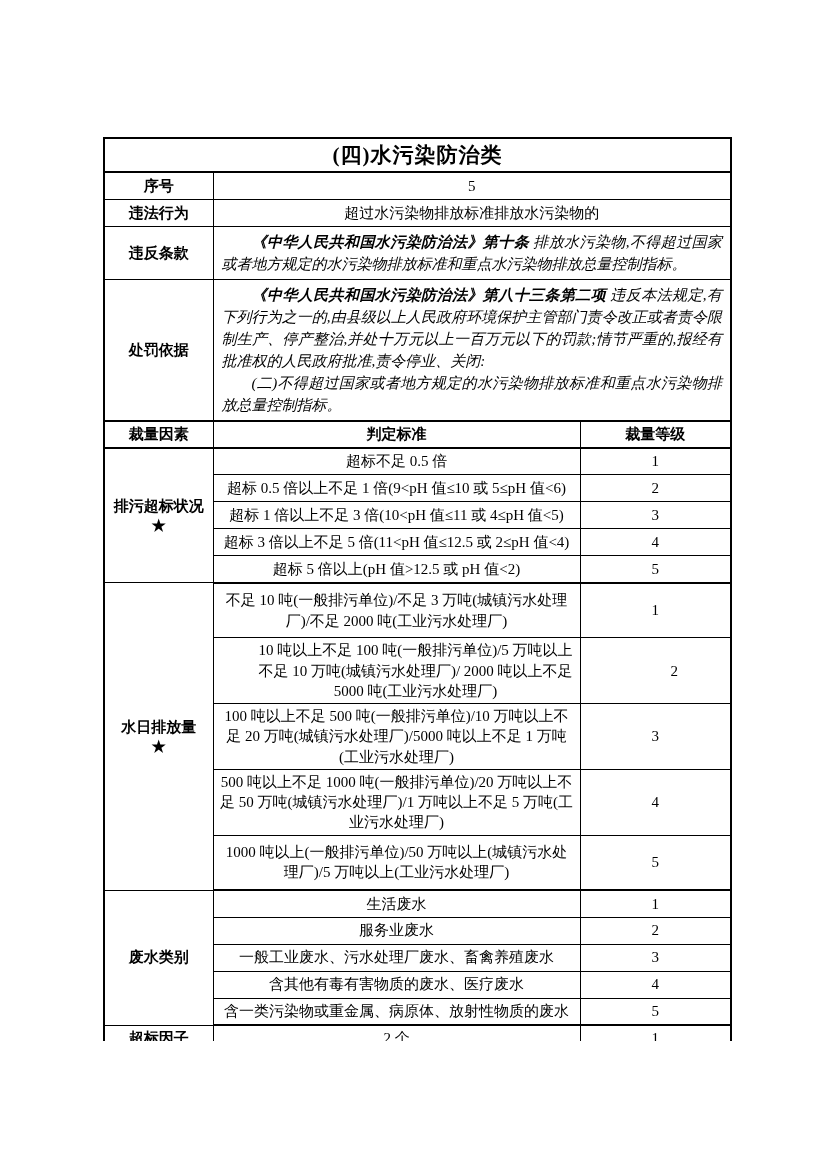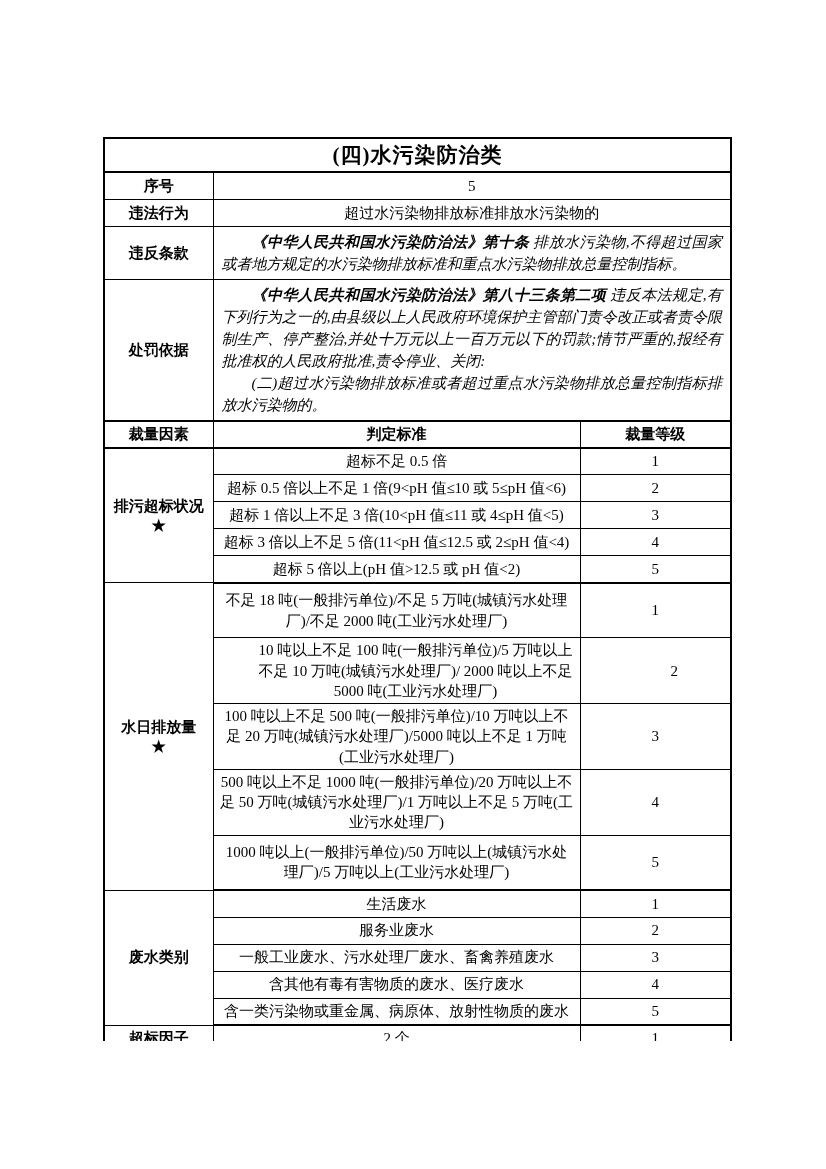--- a/index.html
+++ b/index.html
@@ -90,21 +90,21 @@
       <td class="lbl h53">违反条款</td>
       <td colspan="2" class="just">
         <p><span class="bold">《中华人民共和国水污染防治法》第十条</span><span> 排放水污染物,不得超过国家或者地方规定的水污染物排放标准和重点水污染物排放总量控制指标。</span></p>
       </td>
     </tr>
 
     <tr>
       <td class="lbl h134 b2">处罚依据</td>
       <td colspan="2" class="just b2">
         <p><span class="bold">《中华人民共和国水污染防治法》第八十三条第二项</span><span> 违反本法规定,有下列行为之一的,由县级以上人民政府环境保护主管部门责令改正或者责令限制生产、停产整治,并处十万元以上一百万元以下的罚款;情节严重的,报经有批准权的人民政府批准,责令停业、关闭:</span></p>
-        <p>(二)超过水污染物排放标准或者超过重点水污染物排放总量控制指标排放水污染物的。</p>
+        <p>(二)不得超过国家或者地方规定的水污染物排放标准和重点水污染物排放总量控制指标。</p>
       </td>
     </tr>
 
     <tr>
       <td class="lbl h27 b2">裁量因素</td>
       <td class="lbl h27 b2">判定标准</td>
       <td class="lbl h27 b2">裁量等级</td>
     </tr>
 
     <tr>
@@ -130,21 +130,21 @@
     <tr>
       <td class="h27 b2">超标 5 倍以上(pH 值&gt;12.5 或 pH 值&lt;2)</td>
       <td class="h27 b2">5</td>
     </tr>
 
     <tr>
       <td class="lbl" rowspan="5">
         <div>水日排放量</div>
         <div class="star">★</div>
       </td>
-      <td class="h55">不足 18 吨(一般排污单位)/不足 5 万吨(城镇污水处理厂)/不足 2000 吨(工业污水处理厂)</td>
+      <td class="h55">不足 10 吨(一般排污单位)/不足 3 万吨(城镇污水处理厂)/不足 2000 吨(工业污水处理厂)</td>
       <td class="h55">1</td>
     </tr>
     <tr>
       <td class="h60">10 吨以上不足 100 吨(一般排污单位)/5 万吨以上不足 10 万吨(城镇污水处理厂)/ 2000 吨以上不足 5000 吨(工业污水处理厂)</td>
       <td class="h60">2</td>
     </tr>
     <tr>
       <td class="h58">100 吨以上不足 500 吨(一般排污单位)/10 万吨以上不足 20 万吨(城镇污水处理厂)/5000 吨以上不足 1 万吨(工业污水处理厂)</td>
       <td class="h58">3</td>
     </tr>

